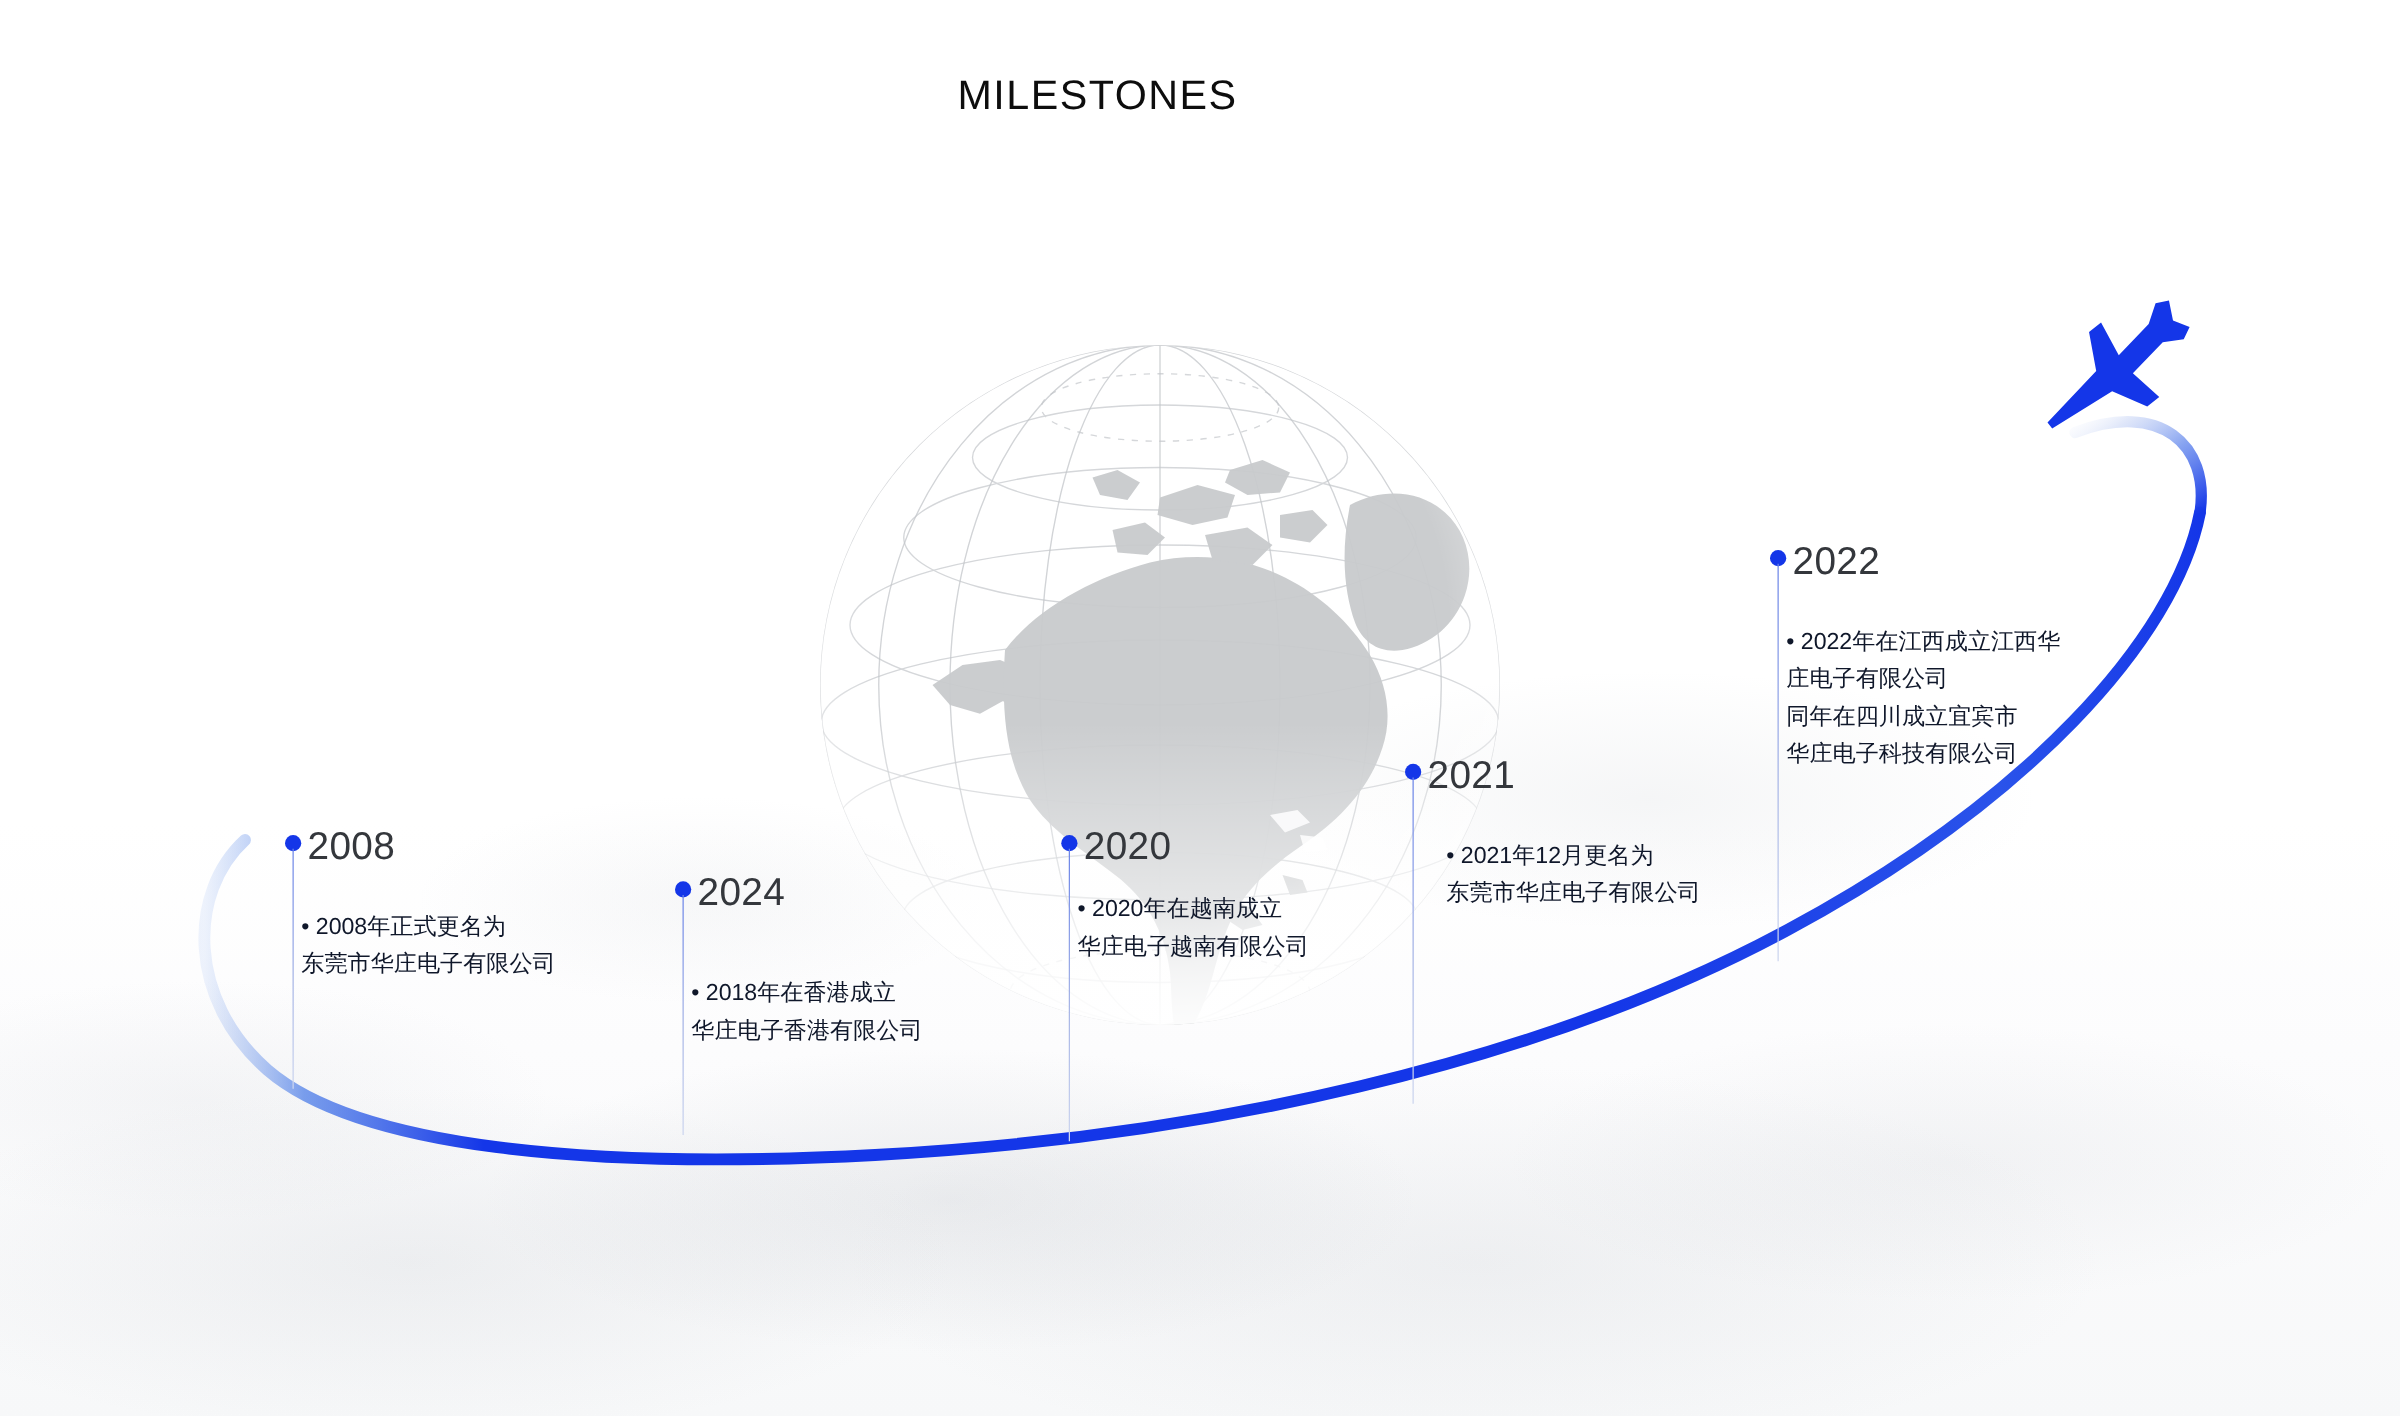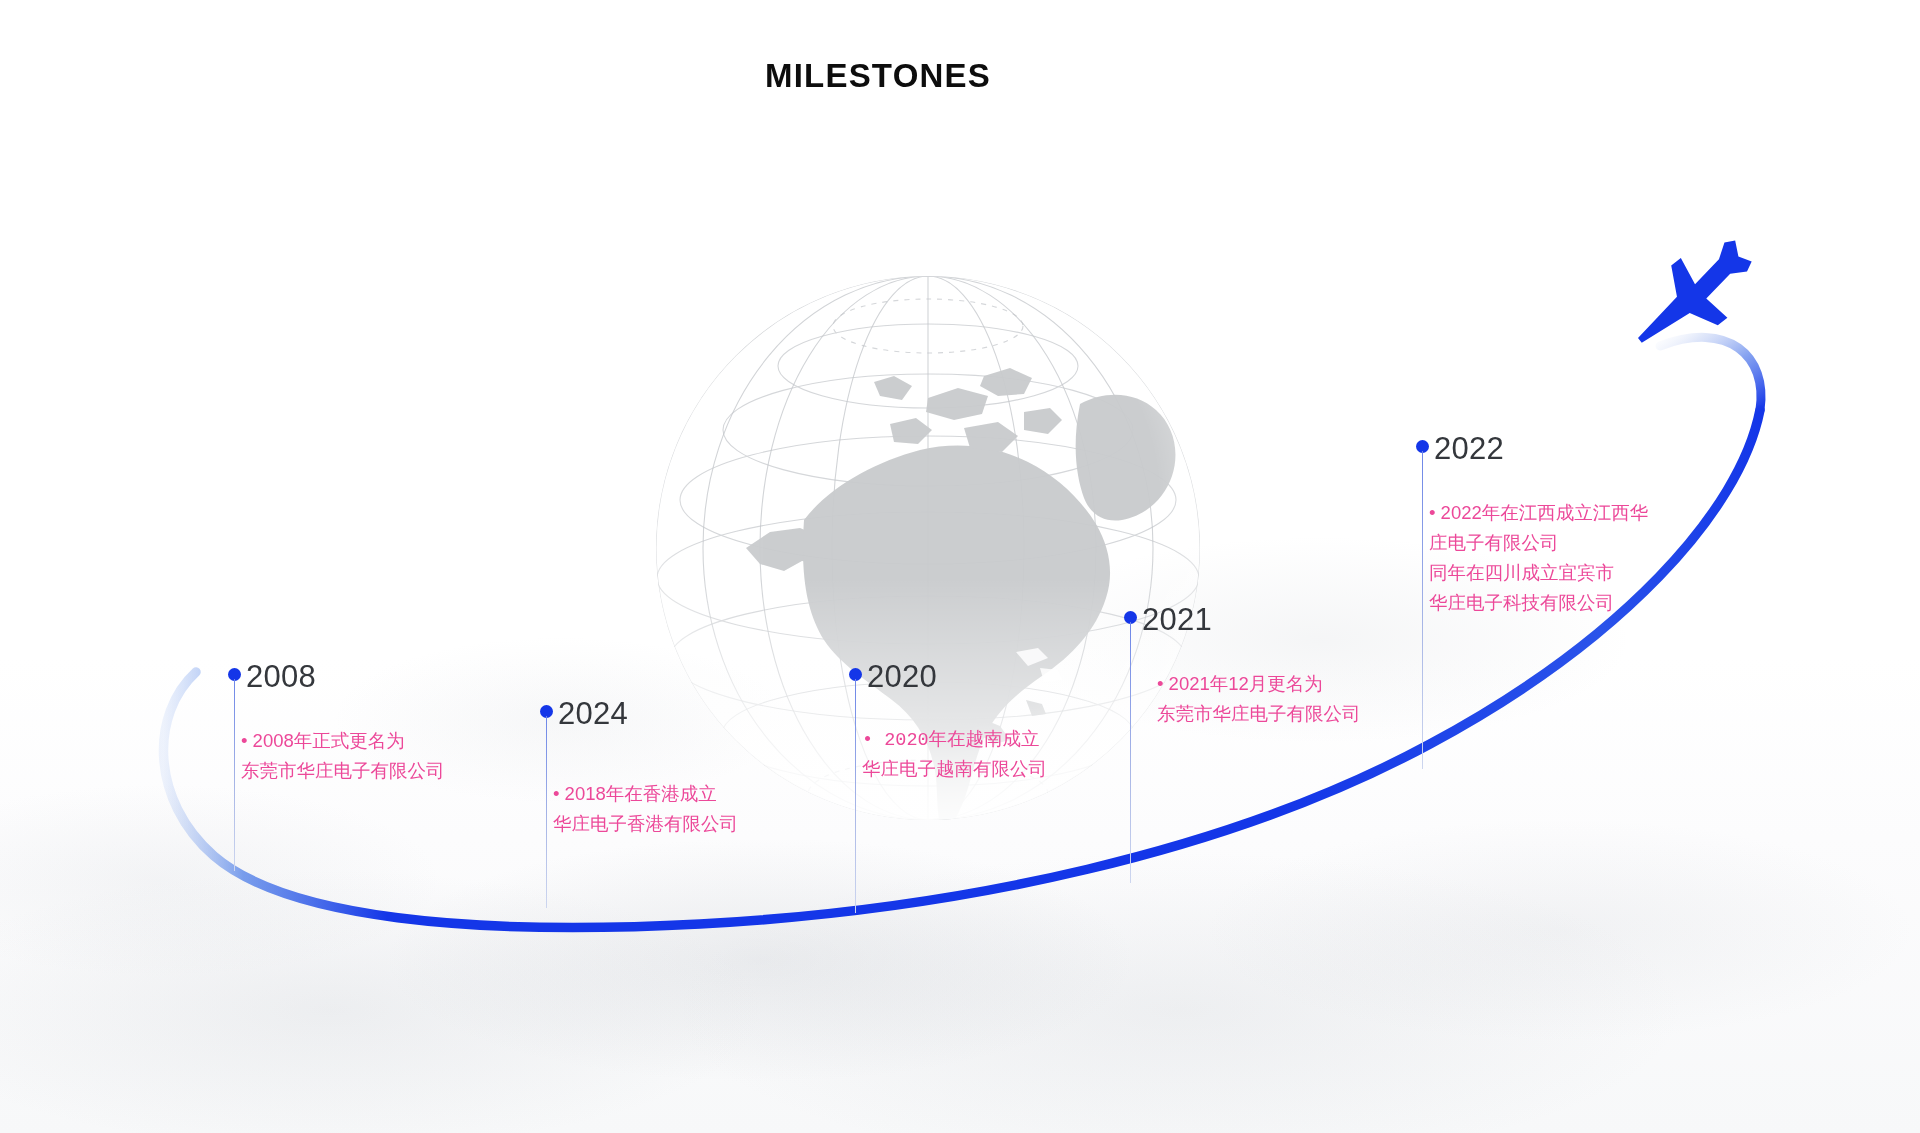--- a/index.html
+++ b/index.html
@@ -36,21 +36,21 @@
   }
 
   
   .title {
     position: absolute;
     top: 57px;
     left: 0;
     width: 1756px;
     text-align: center;
     font-size: 33px;
-    font-weight: 700;
+    font-weight: 400;
     letter-spacing: 1.2px;
     color: #0d0d0d;
   }
 
   
   .globe {
     position: absolute;
     left: 628px;
     top: 248px;
     width: 600px;
@@ -97,21 +97,21 @@
     color: #34373c;
     white-space: nowrap;
     letter-spacing: 0.3px;
     margin-top: 10px;
   }
   .ms-body {
     position: absolute;
     left: 13px;
     font-size: 18.5px;
     line-height: 30px;
-    color: #ec4899;
+    color: #0f172a;
     white-space: nowrap;
   }
   .ms-body .ln {
     display: block;
   }
 </style>
 </head>
 <body>
 
 <div id="stage">
@@ -248,21 +248,21 @@
       <span class="ms-body" style="top:58px;margin-top:16px;">
         <span class="ln">• 2018年在香港成立</span>
         <span class="ln">华庄电子香港有限公司</span>
       </span>
     </div>
 
     <div class="ms" style="left:849px; top:668px;">
       <span class="ms-dot"></span>
       <span class="ms-stem" style="height:234px;"></span>
       <span class="ms-year">2020</span>
-      <span class="ms-body" style="top:58px;font-family:Liberation Mono, monospace;">
+      <span class="ms-body" style="top:44px;">
         <span class="ln">• 2020年在越南成立</span>
         <span class="ln">华庄电子越南有限公司</span>
       </span>
     </div>
 
     <div class="ms" style="left:1124px; top:611px;">
       <span class="ms-dot"></span>
       <span class="ms-stem" style="height:261px;"></span>
       <span class="ms-year">2021</span>
       <span class="ms-body" style="top:58px;margin-left:20px;">

